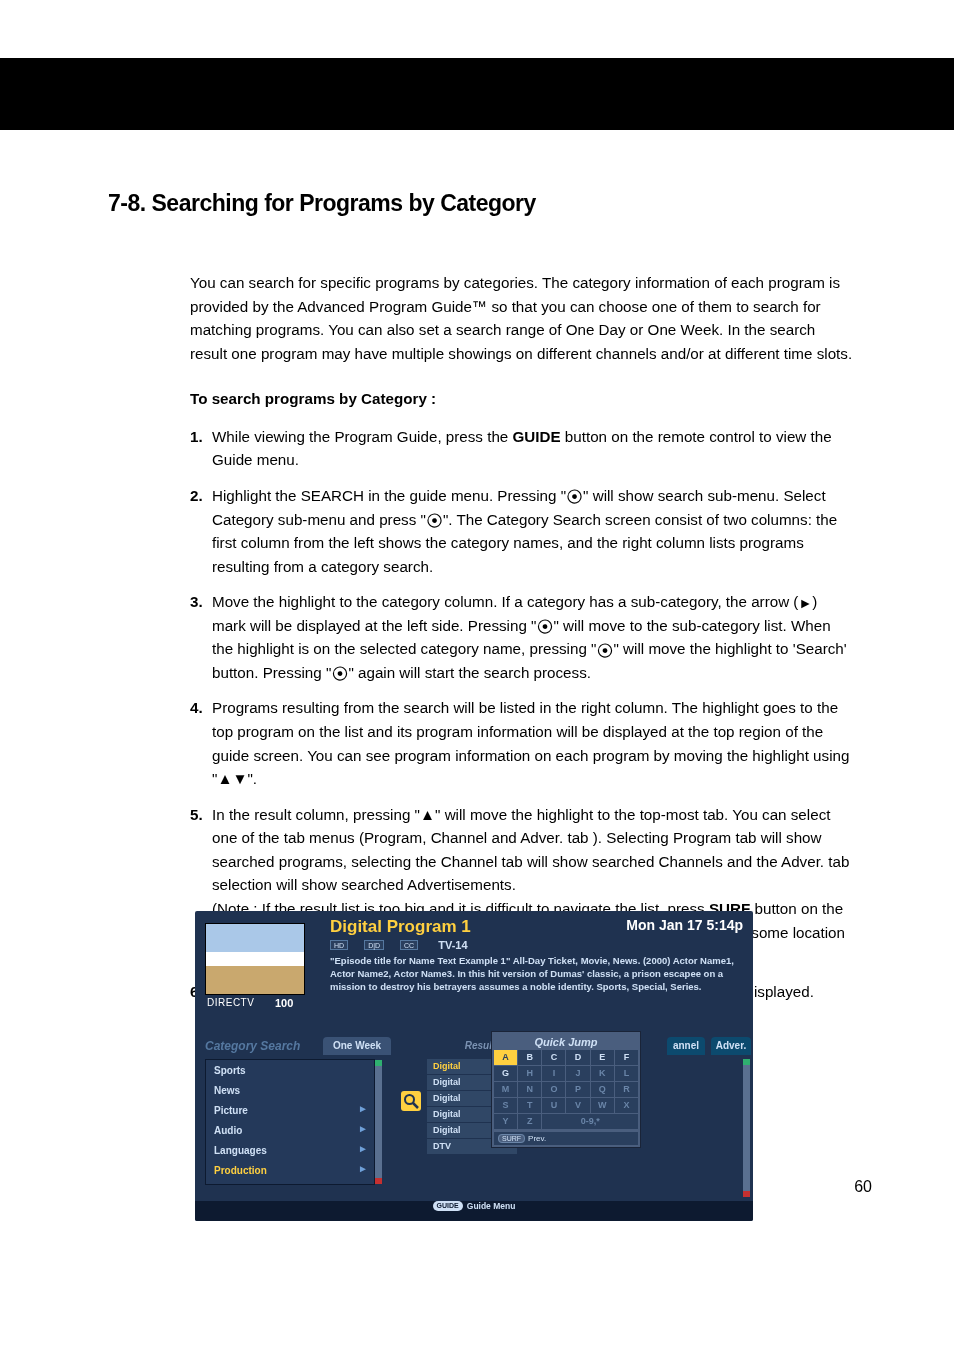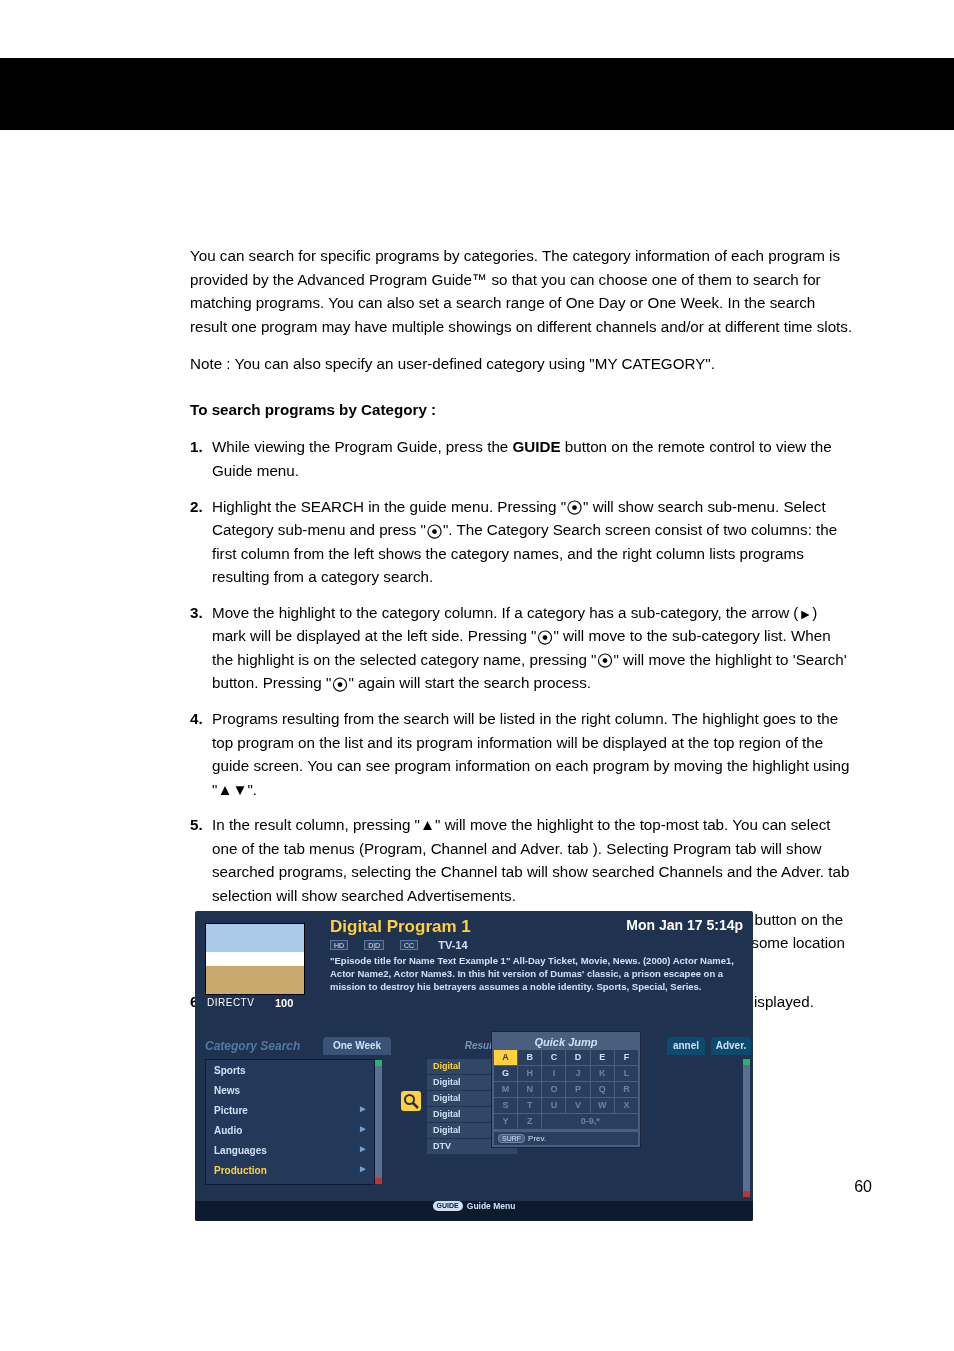--- a/index.html
+++ b/index.html
@@ -321,24 +321,27 @@
     bottom: 155px;
     font-size: 16px;
   }
 </style>
 </head>
 <body>
 
 <div class="black-band"></div>
 
 <div class="content">
+  <h1 class="section-title">
+    <span>7-8.</span>
+    <span>Searching for Programs by Category</span>
+  </h1>
 
   <div class="body-text">
     <p>You can search for specific programs by categories. The category information of each program is provided by the Advanced Program Guide™ so that you can choose one of them to search for matching programs.  You can also set a search range of One Day or One Week.  In the search result one program may have multiple showings on different channels and/or at different time slots.</p>
-    <p>Note : You can also specify an user-defined category using "MY CATEGORY".</p>
     <p class="subhead">To search programs by Category :</p>
 
     <ol class="steps">
       <li>
         <span class="num">1.</span>
         <span>While viewing the Program Guide, press the </span><b>GUIDE</b><span> button on the remote control to view the Guide menu.</span>
       </li>
       <li>
         <span class="num">2.</span>
         <span>Highlight the SEARCH in the guide menu. Pressing "</span><span class="glyph sel">⦿</span><span>" will show search sub-menu. Select Category sub-menu and press "</span><span class="glyph sel">⦿</span><span>". The Category Search screen consist of two columns: the first column from the left shows the category names, and the right column lists programs resulting from a category search.</span>

